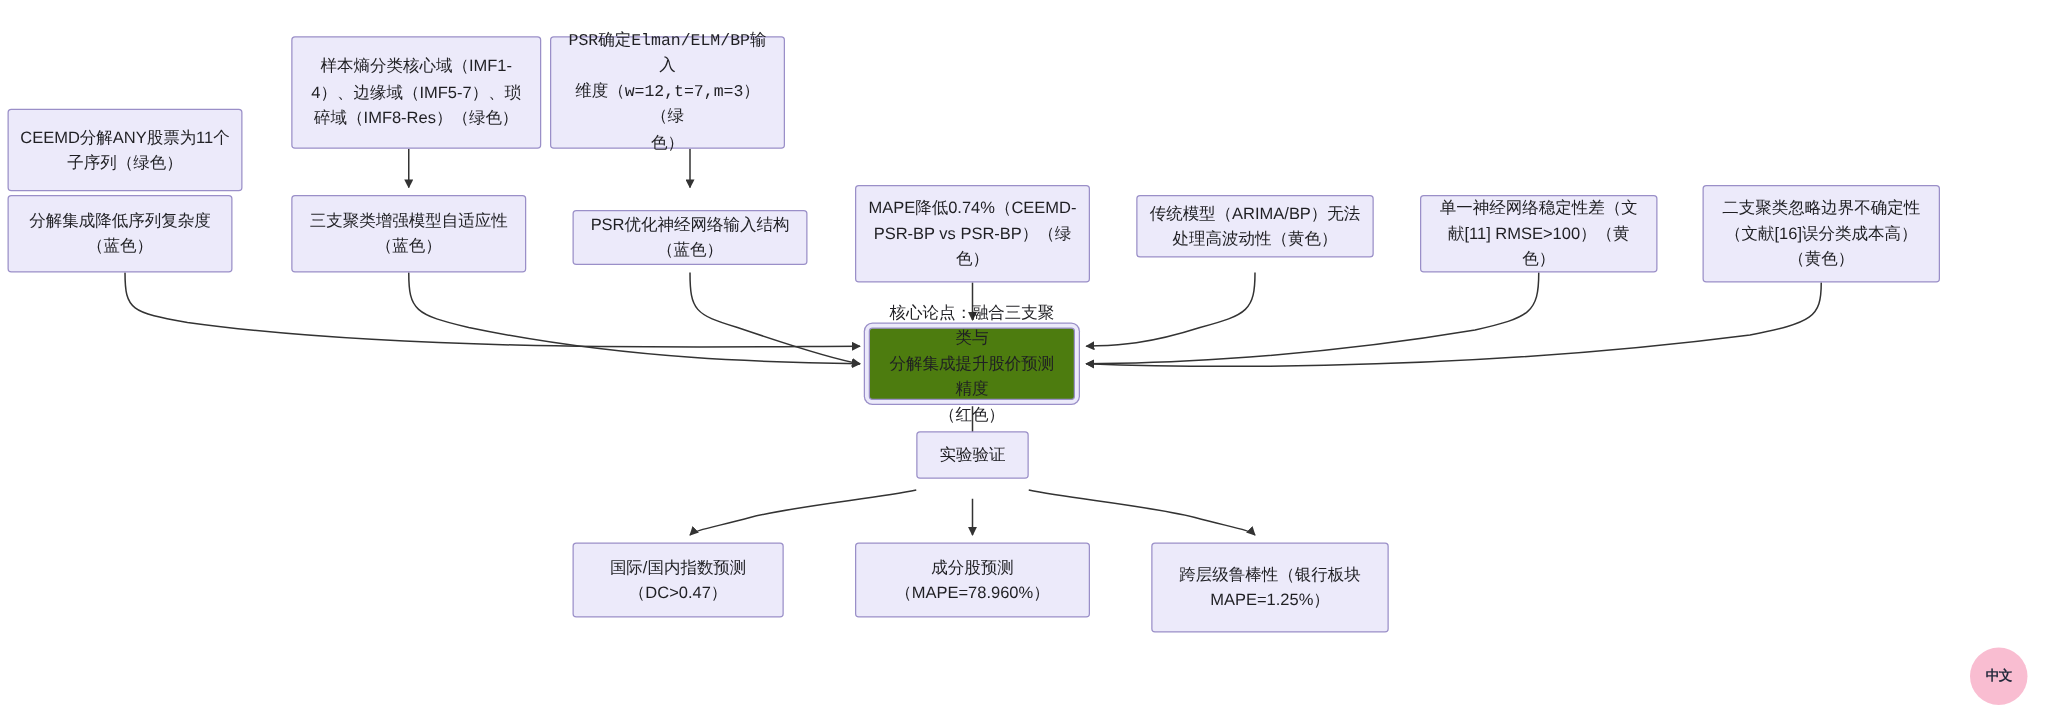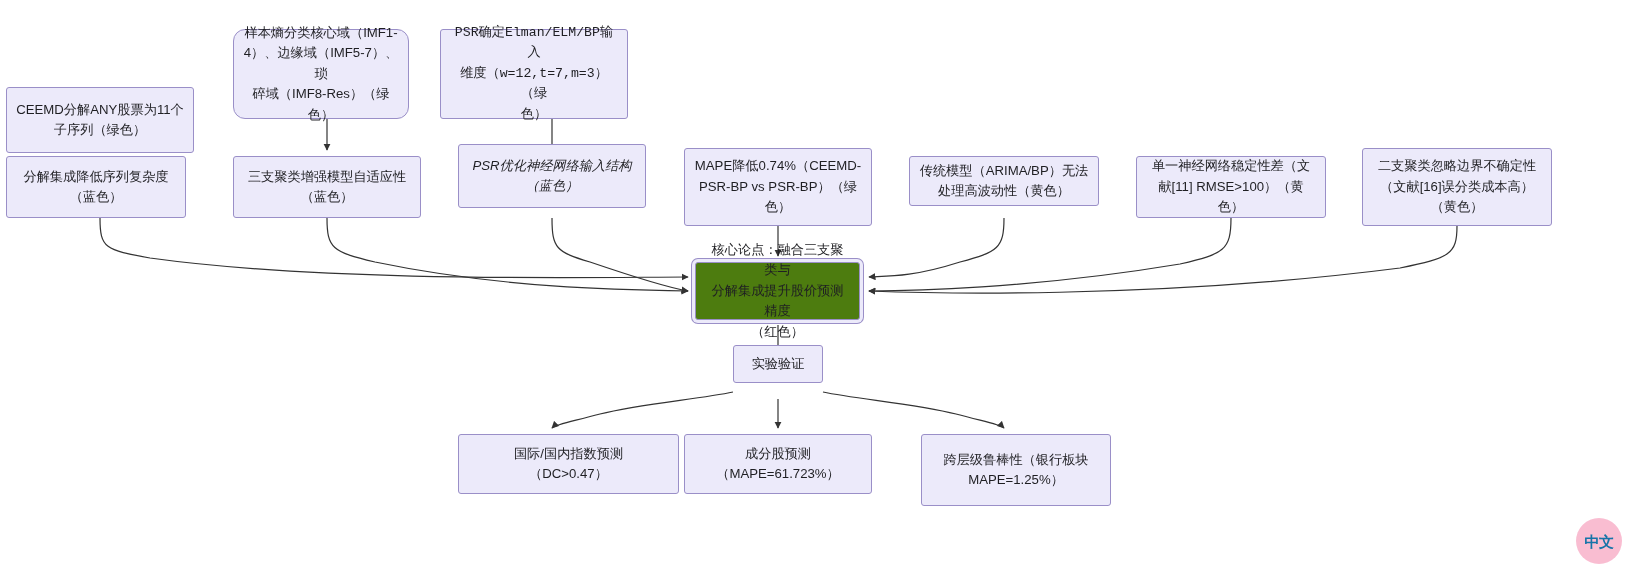--- a/index.html
+++ b/index.html
@@ -29,21 +29,21 @@
     background:#4d7c0f;
     border:1px solid #9A8FC8;
     box-shadow:0 0 0 3px #ECEAFA, 0 0 0 4px #9A8FC8;
   }
   .watermark{
     position:absolute;
     right:18px;bottom:10px;
     width:46px;height:46px;border-radius:50%;
     background:#F9B8CE;
     display:flex;align-items:center;justify-content:center;
-    color:#0369a1;font-size:15px;line-height:1.05;
+    color:#0f172a;font-size:11px;line-height:1.05;
     font-weight:bold;letter-spacing:-0.5px;
     text-align:center;
     opacity:.92;
     overflow:hidden;
   }
   .watermark span{display:block;transform:translateY(1px);}
 </style>
 </head>
 <body>
 
@@ -75,50 +75,50 @@
 
       <path d="M733,392 C700,399 640,404 600,414 C570,422 556,424 552,428"></path>
       <path d="M778,399 L778,428"></path>
       <path d="M823,392 C856,399 916,404 956,414 C986,422 1000,424 1004,428"></path>
     </g>
   </svg>
 
   <div id="node-layer">
       <div class="node" style="left: 6px; top: 41px; width: 188px; height: 66px; margin-top: 46px;">CEEMD分解ANY股票为11个
 子序列（绿色）</div>
-      <div class="node" style="left: 233px; top: 29px; width: 176px; height: 90px; border-radius: 12px;">样本熵分类核心域（IMF1-
+      <div class="node" style="left: 233px; top: 29px; width: 200px; height: 90px;">样本熵分类核心域（IMF1-
 4）、边缘域（IMF5-7）、琐
 碎域（IMF8-Res）（绿色）</div>
       <div class="node" style="left: 440px; top: 29px; width: 188px; height: 90px; font-family: Liberation Mono, monospace;">PSR确定Elman/ELM/BP输入
 维度（w=12,t=7,m=3）（绿
 色）</div>
       <div class="node" style="left: 6px; top: 156px; width: 180px; height: 62px;">分解集成降低序列复杂度
 （蓝色）</div>
       <div class="node" style="left: 233px; top: 156px; width: 188px; height: 62px;">三支聚类增强模型自适应性
 （蓝色）</div>
-      <div class="node" style="left: 458px; top: 144px; width: 188px; height: 64px; font-style: italic;">PSR优化神经网络输入结构
+      <div class="node" style="left: 458px; top: 168px; width: 188px; height: 44px;">PSR优化神经网络输入结构
 （蓝色）</div>
       <div class="node" style="left: 684px; top: 148px; width: 188px; height: 78px;">MAPE降低0.74%（CEEMD-
 PSR-BP vs PSR-BP）（绿
 色）</div>
       <div class="node" style="left: 909px; top: 156px; width: 190px; height: 50px;">传统模型（ARIMA/BP）无法
 处理高波动性（黄色）</div>
       <div class="node" style="left: 1136px; top: 156px; width: 190px; height: 62px;">单一神经网络稳定性差（文
 献[11] RMSE&gt;100）（黄色）</div>
       <div class="node" style="left: 1362px; top: 148px; width: 190px; height: 78px;">二支聚类忽略边界不确定性
 （文献[16]误分类成本高）
 （黄色）</div>
       <div class="node core" style="left: 695px; top: 262px; width: 165px; height: 58px;">核心论点：融合三支聚类与
 分解集成提升股价预测精度
 （红色）</div>
       <div class="node" style="left: 733px; top: 345px; width: 90px; height: 38px;">实验验证</div>
-      <div class="node" style="left: 458px; top: 434px; width: 221px; height: 60px;">国际/国内指数预测
+      <div class="node" style="left: 458px; top: 434px; width: 169px; height: 60px;">国际/国内指数预测
 （DC&gt;0.47）</div>
       <div class="node" style="left: 684px; top: 434px; width: 188px; height: 60px;">成分股预测
-（MAPE=61.723%）</div>
+（MAPE=78.960%）</div>
       <div class="node" style="left: 909px; top: 434px; width: 190px; height: 72px; margin-left: 12px;">跨层级鲁棒性（银行板块
 MAPE=1.25%）</div>
     </div>
 
   <div class="watermark">
     <span>中文</span>
   </div>
 </div>
 
 </body></html>

